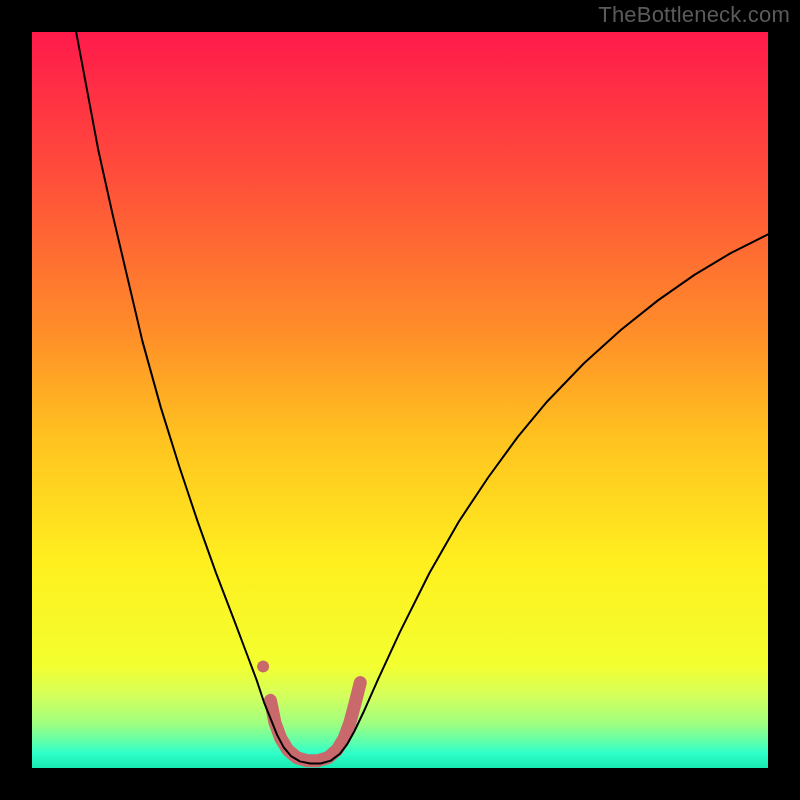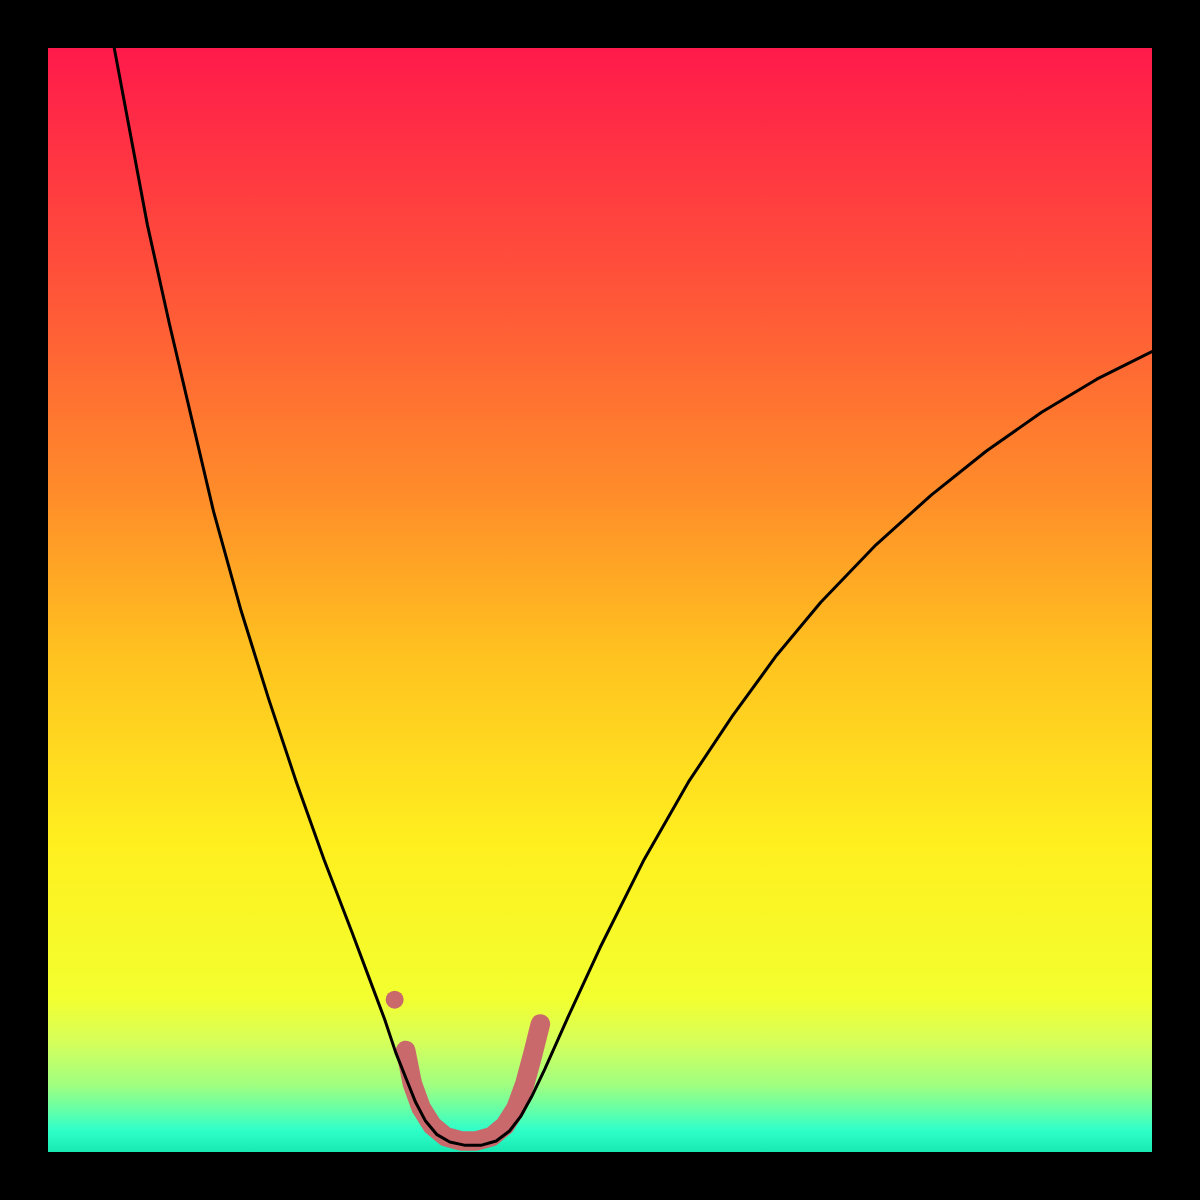--- a/index.html
+++ b/index.html
@@ -37,20 +37,21 @@
     letter-spacing: 0.2px;
   }
   svg {
     display: block;
   }
 </style>
 </head>
 <body>
 
 <div class="frame">
+  <div class="watermark">TheBottleneck.com</div>
 
   <div class="plot">
     <svg id="chart-svg" width="736" height="736" viewBox="0 0 736 736" preserveAspectRatio="none">
       <defs>
         <linearGradient id="bg-grad" x1="0" y1="0" x2="0" y2="1">
             <stop offset="0.00%" stop-color="#ff1a4b"></stop>
             <stop offset="20.00%" stop-color="#ff4f3a"></stop>
             <stop offset="40.00%" stop-color="#ff8b2a"></stop>
             <stop offset="55.00%" stop-color="#ffc21f"></stop>
             <stop offset="72.00%" stop-color="#ffef1f"></stop>

